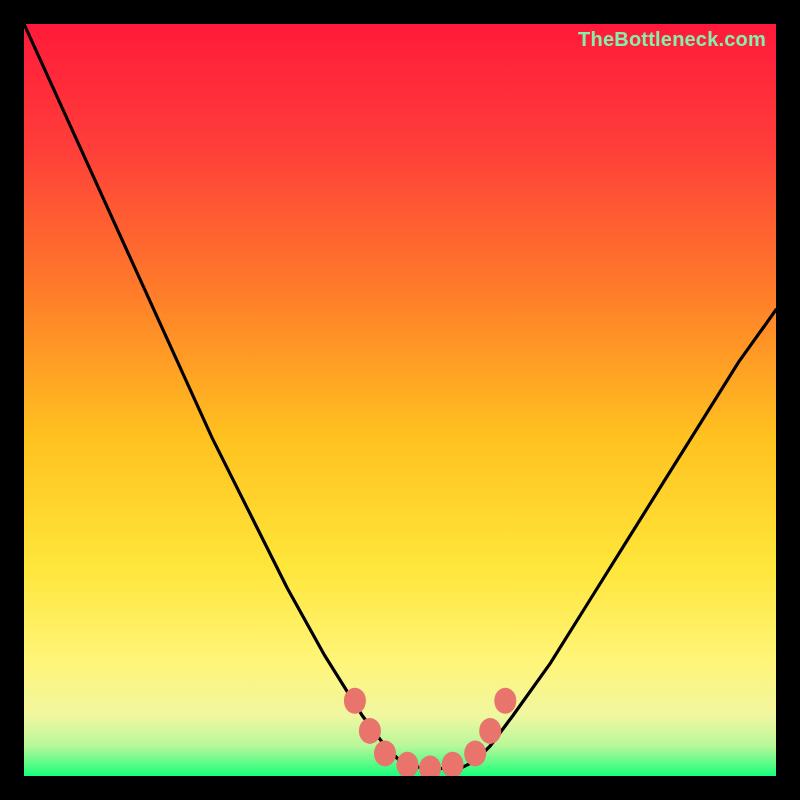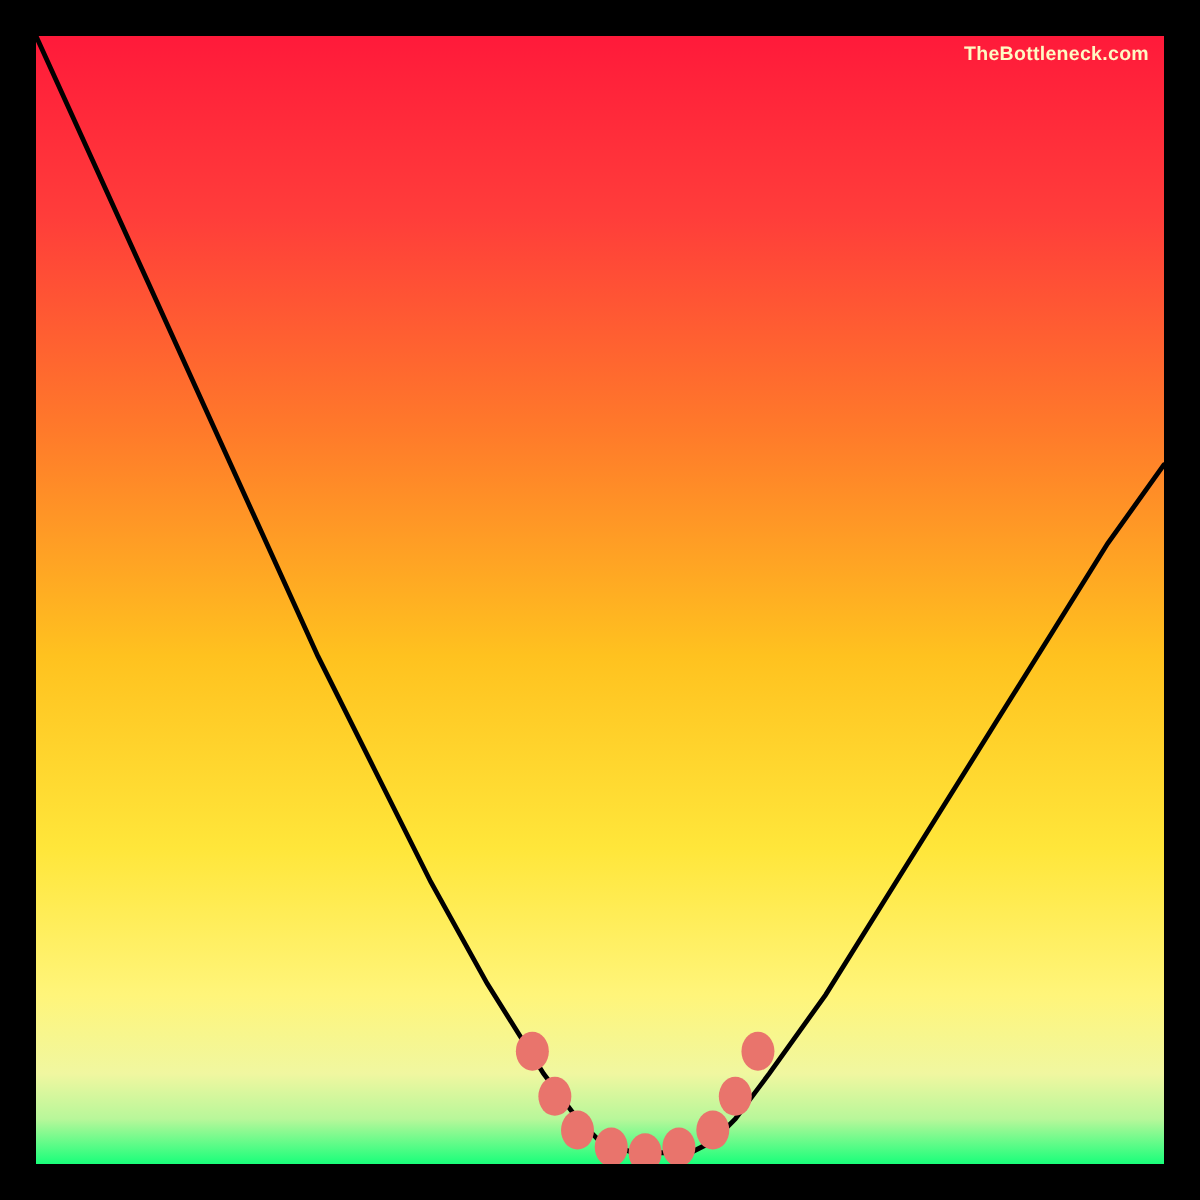--- a/index.html
+++ b/index.html
@@ -21,22 +21,22 @@
     left: 24px;
     top: 24px;
     width: 752px;
     height: 752px;
     overflow: hidden;
   }
   .watermark {
     position: absolute;
     top: 4px;
     right: 10px;
-    color: #fef9c3;
-    font-size: 13px;
+    color: #86efac;
+    font-size: 20px;
     font-weight: 600;
     letter-spacing: 0.2px;
     pointer-events: none;
   }
   svg { display: block; }
 </style>
 </head>
 <body>
 
 <div class="frame">

